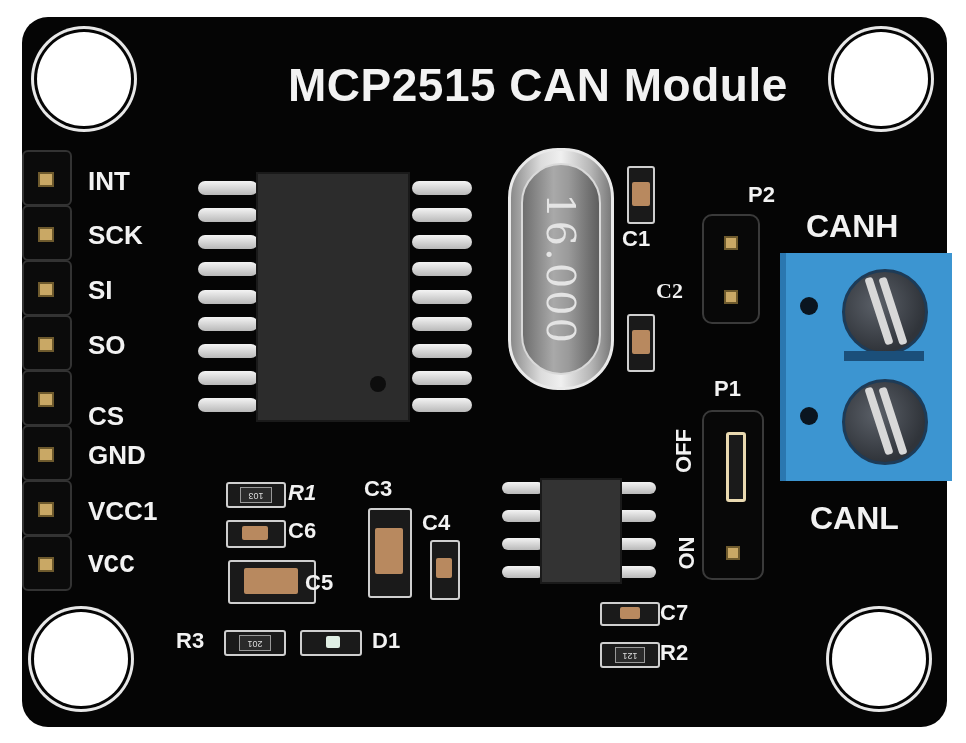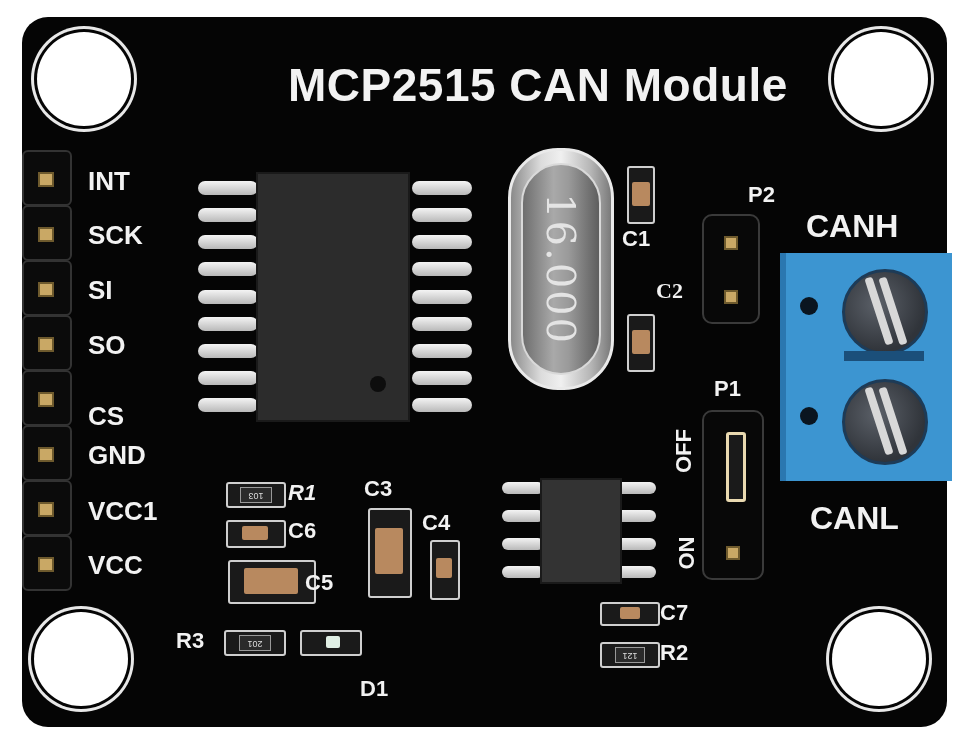--- a/index.html
+++ b/index.html
@@ -68,21 +68,21 @@
       <div class="pad"></div>
     </div>
 </div>
 <div class="silk pin-label" style="top:166px;">INT</div>
 <div class="silk pin-label" style="top:220px;">SCK</div>
 <div class="silk pin-label" style="top:275px;">SI</div>
 <div class="silk pin-label" style="top:330px;">SO</div>
 <div class="silk pin-label" style="top:385px;margin-top:16px;">CS</div>
 <div class="silk pin-label" style="top:440px;">GND</div>
 <div class="silk pin-label" style="top:496px;">VCC1</div>
-<div class="silk pin-label" style="top:550px;">VCC</div>
+<div class="silk pin-label" style="top:550px;font-family:Liberation Mono, monospace;">VCC</div>
 
 <div class="lead" style="left:198px;top:181px;width:60px;"></div>
 <div class="lead" style="left:198px;top:208px;width:60px;"></div>
 <div class="lead" style="left:198px;top:235px;width:60px;"></div>
 <div class="lead" style="left:198px;top:262px;width:60px;"></div>
 <div class="lead" style="left:198px;top:290px;width:60px;"></div>
 <div class="lead" style="left:198px;top:317px;width:60px;"></div>
 <div class="lead" style="left:198px;top:344px;width:60px;"></div>
 <div class="lead" style="left:198px;top:371px;width:60px;"></div>
 <div class="lead" style="left:198px;top:398px;width:60px;"></div>
@@ -175,21 +175,21 @@
     <div class="body" style="left:4px;top:16px;width:16px;height:20px;"></div>
   </div>
 
 <div class="silk comp-label" style="left:176px;top:628px;">R3</div>
 <div class="smd" style="left:224px;top:630px;width:58px;height:22px;">
     <div class="res" style="left:13px;top:3px;width:30px;height:14px;transform:rotate(180deg);">201</div>
   </div>
 <div class="smd" style="left:300px;top:630px;width:58px;height:22px;">
   <div style="position:absolute;left:24px;top:4px;width:14px;height:12px;background:#dfeee4;border-radius:2px;"></div>
 </div>
-<div class="silk comp-label" style="left:360px;top:628px;margin-top:48px;">D1</div>
+<div class="silk comp-label" style="left:372px;top:628px;">D1</div>
 
 <div class="smd" style="left:600px;top:602px;width:56px;height:20px;">
     <div class="body" style="left:18px;top:3px;width:20px;height:12px;"></div>
   </div>
 <div class="silk comp-label" style="left:660px;top:600px;">C7</div>
 <div class="smd" style="left:600px;top:642px;width:56px;height:22px;">
     <div class="res" style="left:13px;top:3px;width:28px;height:14px;transform:rotate(180deg);">121</div>
   </div>
 <div class="silk comp-label" style="left:660px;top:640px;">R2</div>
 

